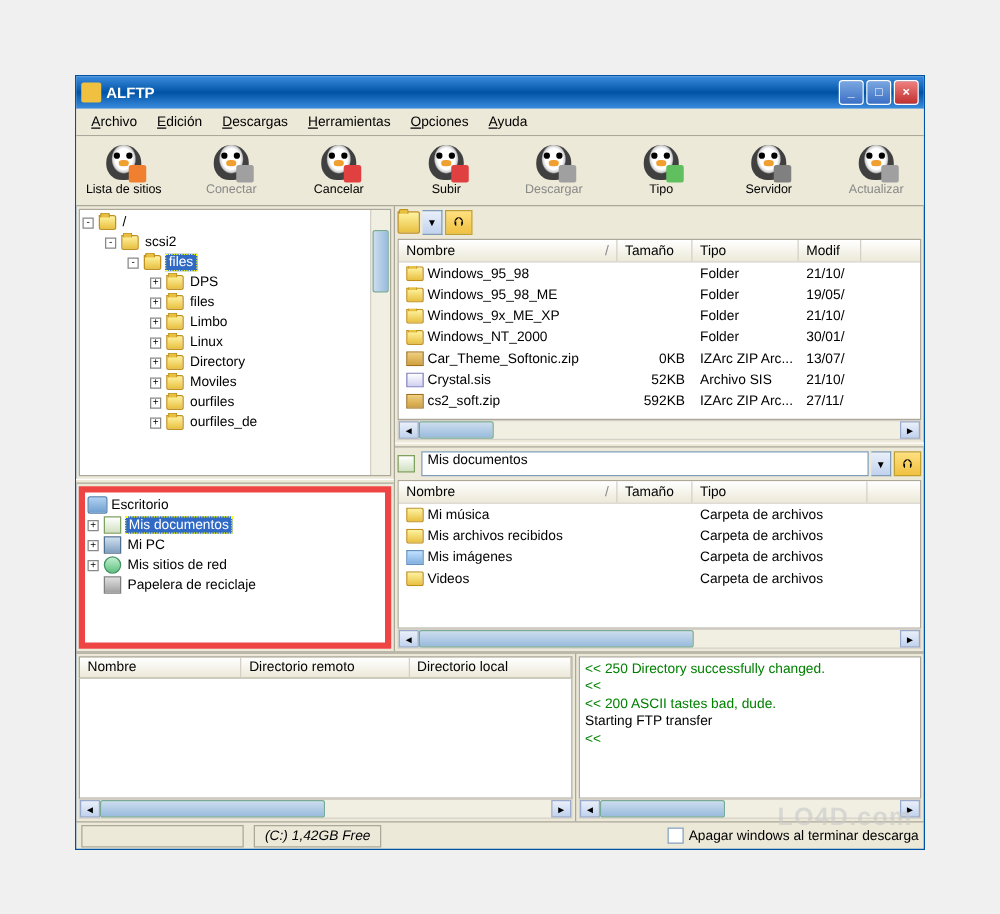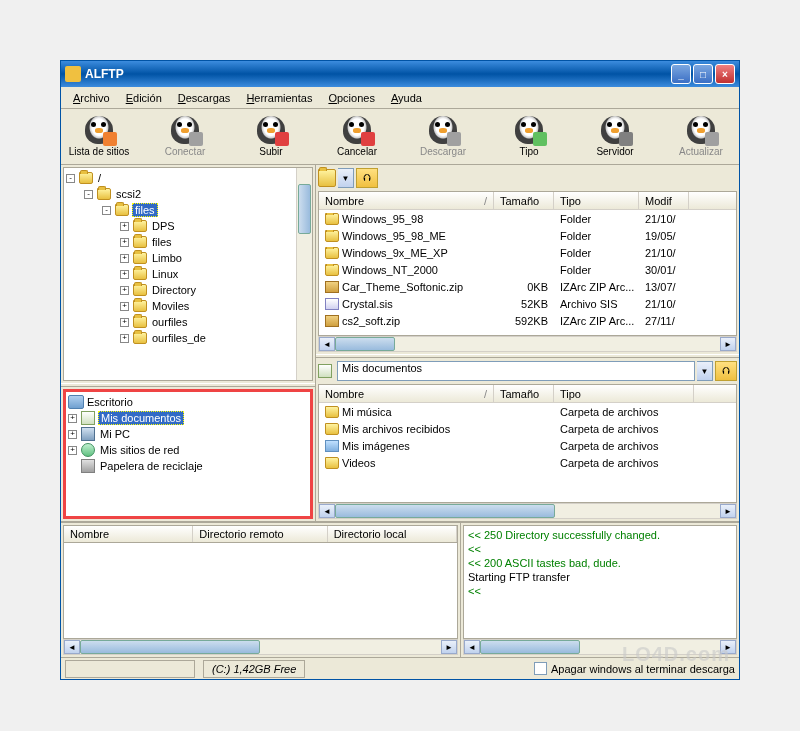--- a/index.html
+++ b/index.html
@@ -43,21 +43,21 @@
     .tree-expander { width: 9px; height: 9px; border: 1px solid #888; background: #fff; display: flex; align-items: center; justify-content: center; font-size: 8px; line-height: 1; margin-right: 4px; cursor: pointer; }
     .tree-spacer { display: inline-block; }
     .tree-icon { width: 14px; height: 12px; margin-right: 3px; display: inline-block; }
     .folder-open { background: linear-gradient(#fff3a0, #e8c040); border: 1px solid #c09020; border-radius: 0 2px 2px 2px; position: relative; }
     .folder-open::before { content: ''; position: absolute; top: -3px; left: 0; width: 6px; height: 3px; background: #e8c040; border: 1px solid #c09020; border-bottom: none; border-radius: 2px 2px 0 0; }
     .folder-closed { background: linear-gradient(#fff3a0, #e8c040); border: 1px solid #c09020; border-radius: 0 2px 2px 2px; position: relative; }
     .folder-closed::before { content: ''; position: absolute; top: -3px; left: 0; width: 6px; height: 3px; background: #e8c040; border: 1px solid #c09020; border-bottom: none; border-radius: 2px 2px 0 0; }
     .tree-label { padding: 0 2px; }
     
     .divider { height: 4px; background: #ece9d8; border-top: 1px solid #fff; border-bottom: 1px solid #aca899; cursor: ns-resize; }
-    .local-tree { height: 130px; background: #fff; border: 3px solid #ef4444; margin: 2px; padding: 2px; overflow: hidden; }
+    .local-tree { height: 130px; background: #fff; border: 5px solid #ef4444; margin: 2px; padding: 2px; overflow: hidden; }
     
     .path-bar { height: 22px; display: flex; align-items: center; margin: 2px; gap: 2px; }
     .path-icon { width: 18px; height: 18px; }
     .path-input { flex: 1; height: 20px; border: 1px solid #7f9db9; background: #fff; padding: 0 4px; }
     .path-dropdown { width: 16px; height: 20px; border: 1px solid #7f9db9; border-left: none; background: linear-gradient(#eaf0fa,#c1d2ee); display: flex; align-items: center; justify-content: center; cursor: pointer; font-size: 8px; }
     .path-up { width: 22px; height: 20px; border: 1px solid #c0a030; background: linear-gradient(#ffe080,#f0c040); display: flex; align-items: center; justify-content: center; cursor: pointer; font-size: 10px; }
     
     .file-list { flex: 1; background: #fff; border: 1px solid #aca899; margin: 0 2px; display: flex; flex-direction: column; min-height: 0; overflow: hidden; }
     .list-header { height: 18px; display: flex; background: linear-gradient(#fff, #ece9d8); border-bottom: 1px solid #d4d0c8; }
     .list-col { padding: 2px 6px; border-right: 1px solid #d4d0c8; cursor: pointer; display: flex; align-items: center; justify-content: space-between; overflow: hidden; white-space: nowrap; }
@@ -142,28 +142,28 @@
           <div class="penguin"></div>
           <div class="toolbar-badge" style="background:#a0a0a0"></div>
         </div>
         <div class="toolbar-label">Conectar</div>
       </div>
       <div class="toolbar-btn">
         <div class="toolbar-icon">
           <div class="penguin"></div>
           <div class="toolbar-badge" style="background:#e04040"></div>
         </div>
+        <div class="toolbar-label">Cancelar</div>
+      </div>
+      <div class="toolbar-btn">
+        <div class="toolbar-icon">
+          <div class="penguin"></div>
+          <div class="toolbar-badge" style="background:#e04040"></div>
+        </div>
         <div class="toolbar-label">Subir</div>
-      </div>
-      <div class="toolbar-btn">
-        <div class="toolbar-icon">
-          <div class="penguin"></div>
-          <div class="toolbar-badge" style="background:#e04040"></div>
-        </div>
-        <div class="toolbar-label">Cancelar</div>
       </div>
       <div class="toolbar-btn disabled">
         <div class="toolbar-icon">
           <div class="penguin"></div>
           <div class="toolbar-badge" style="background:#a0a0a0"></div>
         </div>
         <div class="toolbar-label">Descargar</div>
       </div>
       <div class="toolbar-btn">
         <div class="toolbar-icon">

